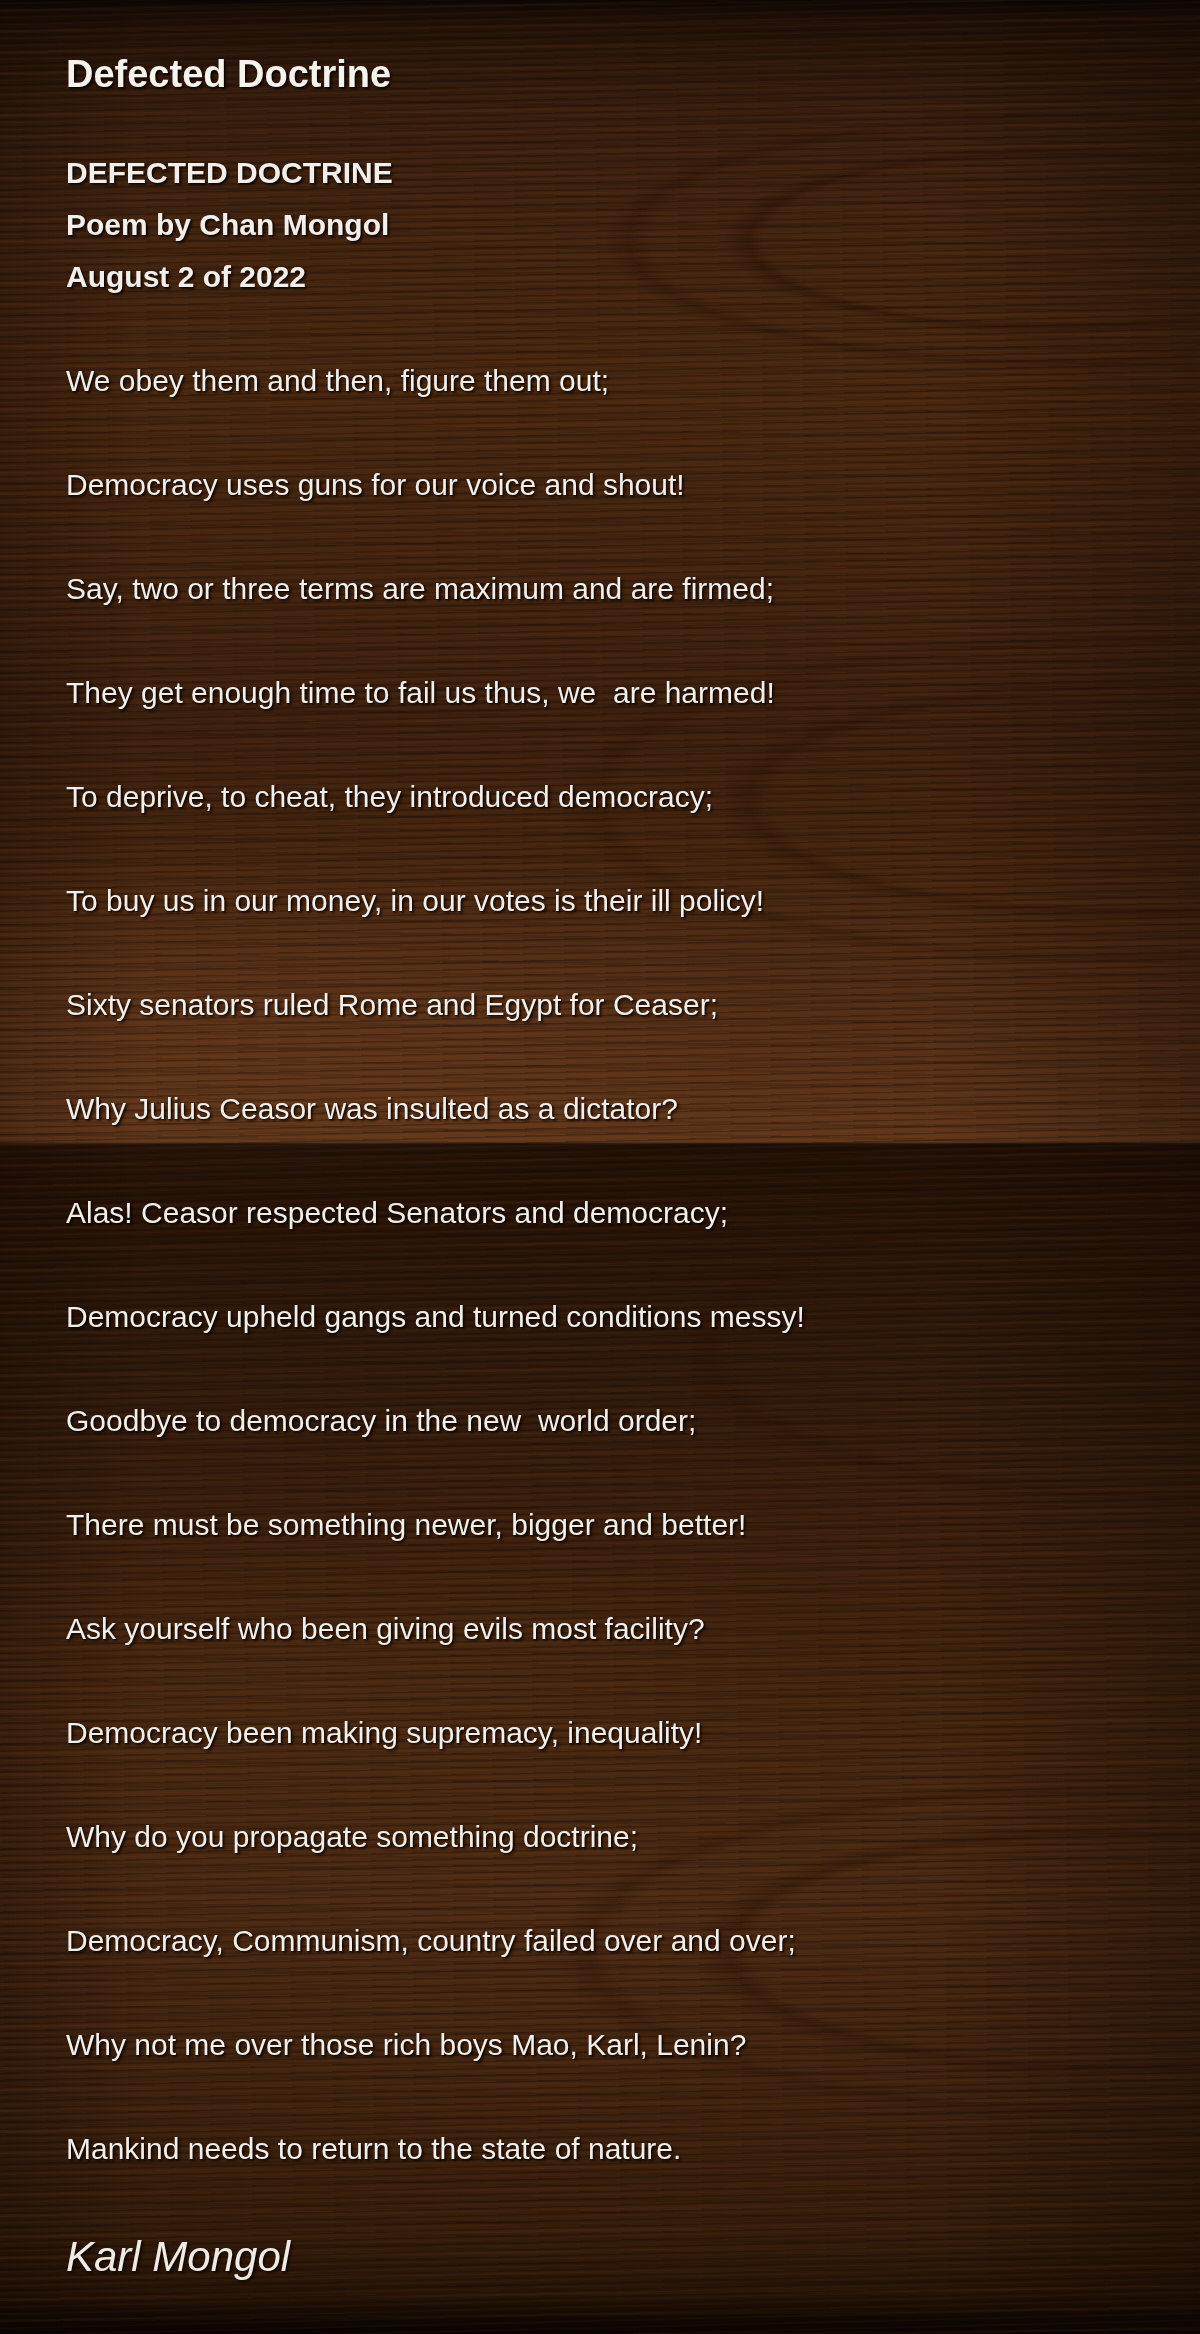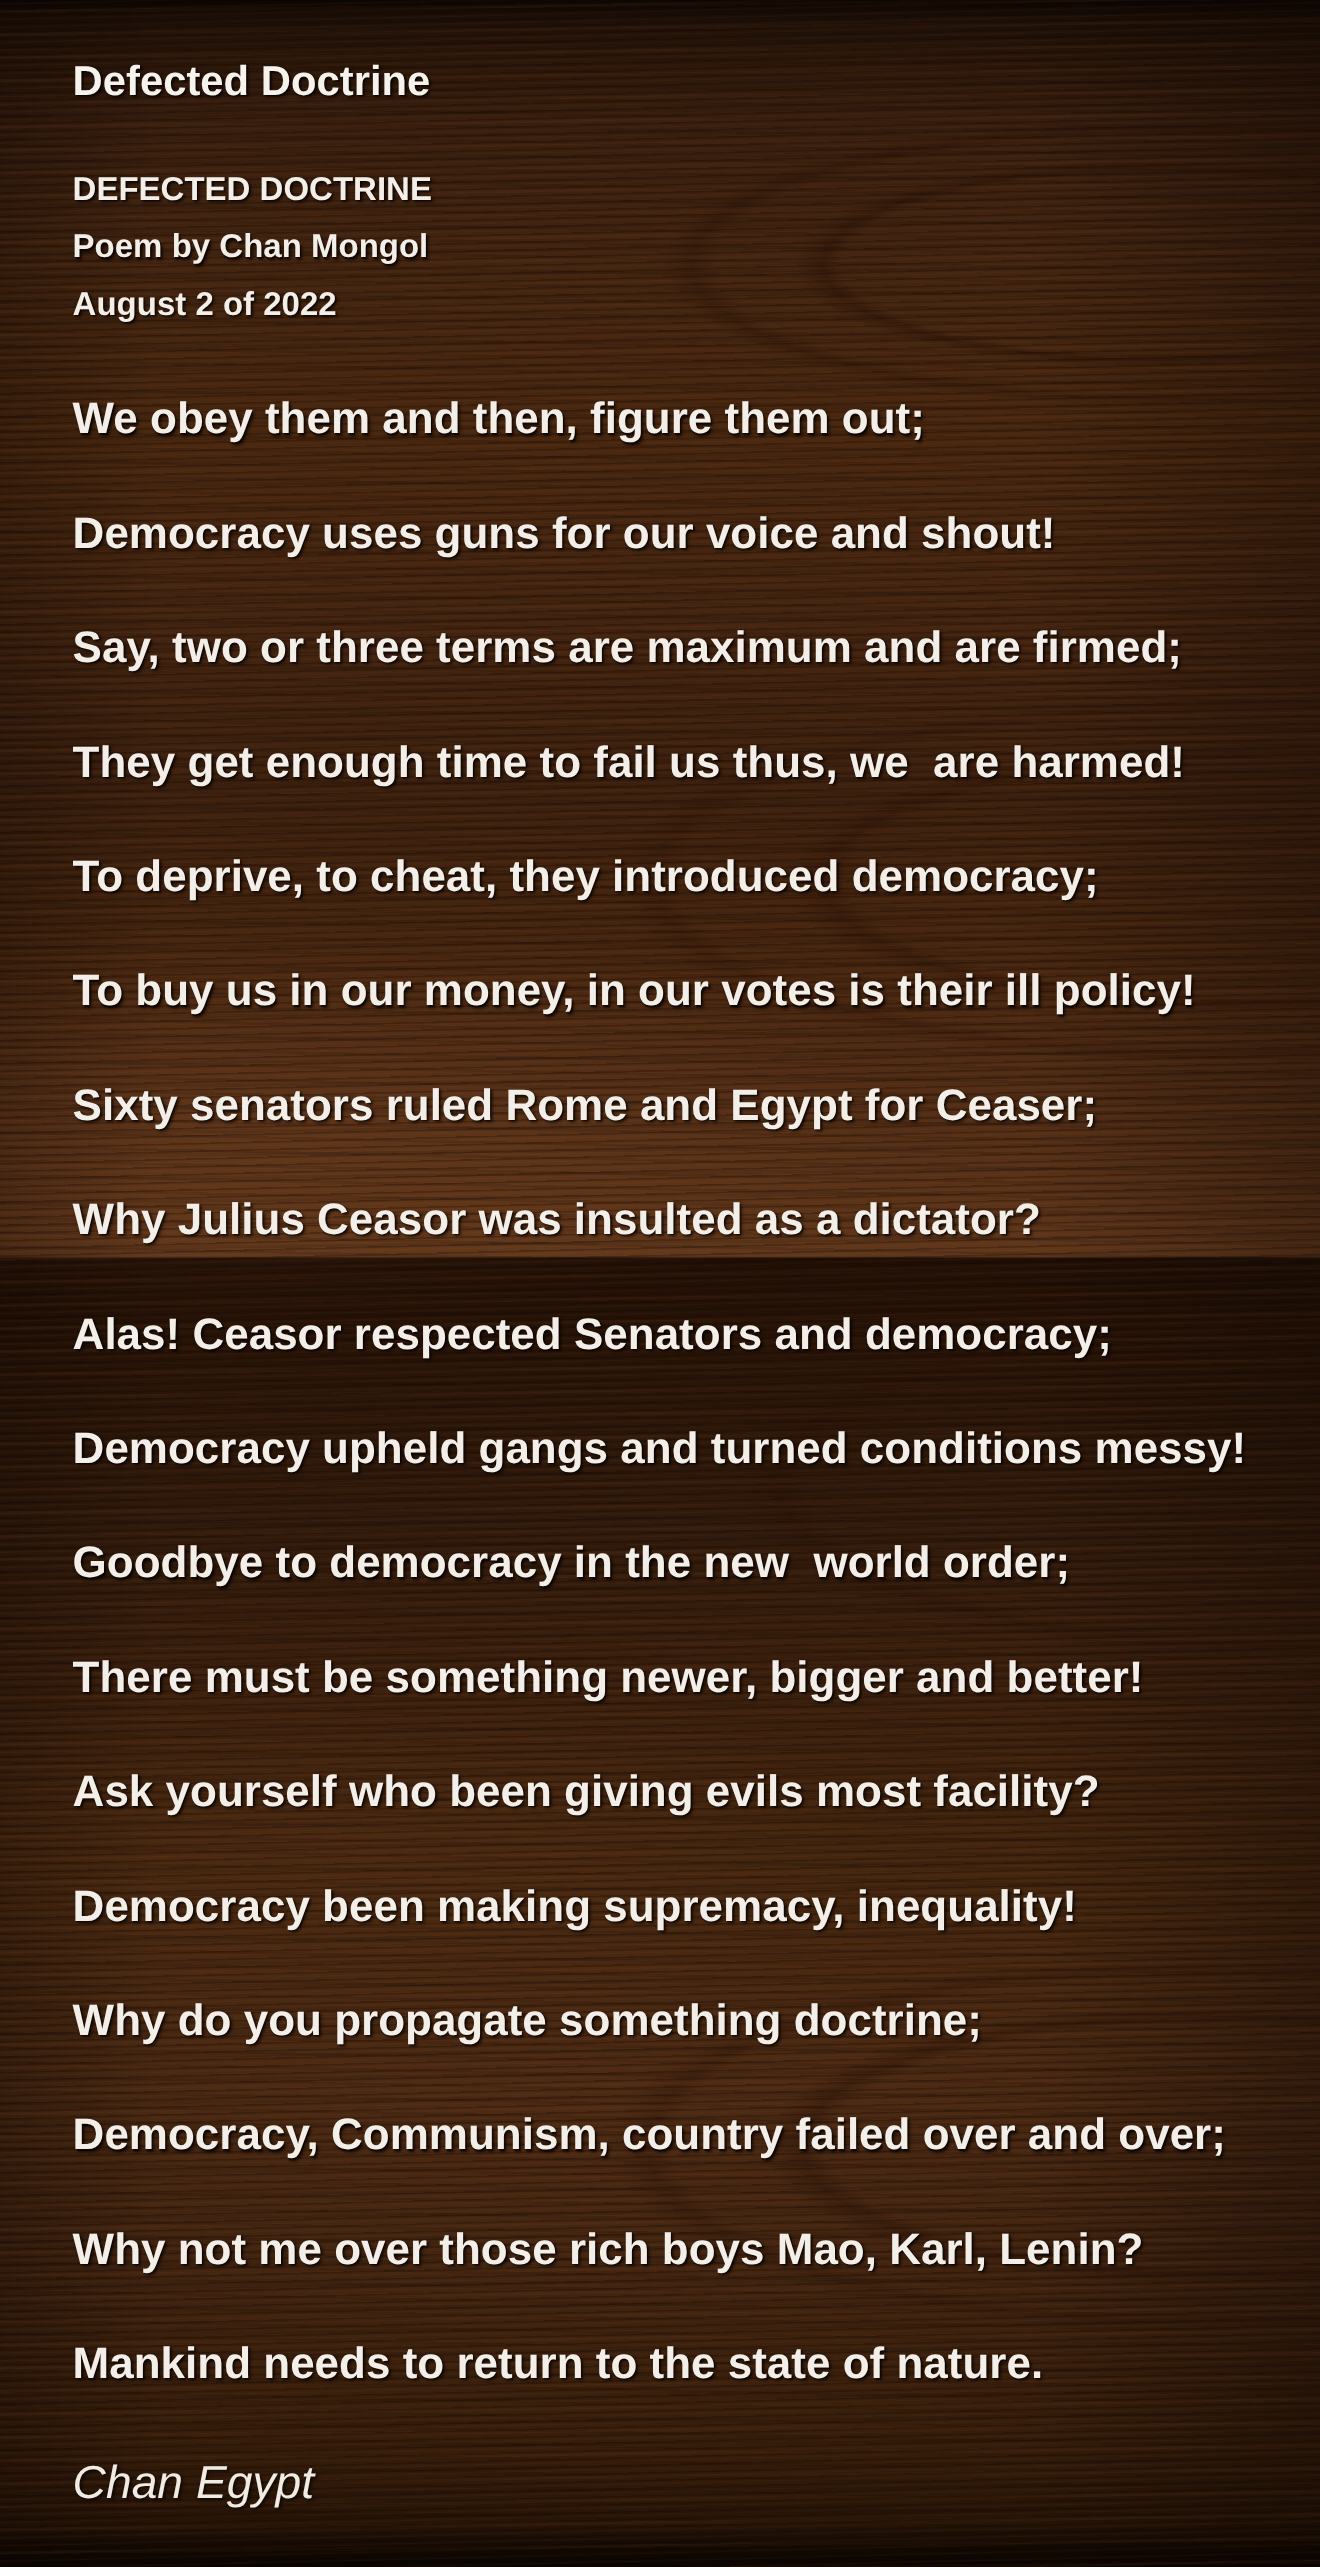--- a/index.html
+++ b/index.html
@@ -76,23 +76,23 @@
   .meta { margin-top: 49px; }
   .meta p {
     margin: 0;
     font-size: 30px;
     line-height: 52px;
     font-weight: 700;
     text-shadow: 2px 2px 3px rgba(5,2,0,0.75), 1px 1px 1px rgba(5,2,0,0.5);
   }
   .poem-body p.line {
     margin: 52px 0 0 0;
-    font-size: 40px;
+    font-size: 30px;
     line-height: 52px;
-    font-weight: 700;
+    font-weight: 400;
     white-space: pre-wrap;
     text-shadow: 2px 2px 3px rgba(5,2,0,0.75), 1px 1px 1px rgba(5,2,0,0.5);
   }
   .signature {
     margin: 56px 0 0 0;
     font-size: 42px;
     line-height: 52px;
     font-style: italic;
     font-weight: 400;
     color: #f0ece4;
@@ -125,14 +125,14 @@
     <p class="line">Goodbye to democracy in the new  world order;</p>
     <p class="line">There must be something newer, bigger and better!</p>
     <p class="line">Ask yourself who been giving evils most facility?</p>
     <p class="line">Democracy been making supremacy, inequality!</p>
     <p class="line">Why do you propagate something doctrine;</p>
     <p class="line">Democracy, Communism, country failed over and over;</p>
     <p class="line">Why not me over those rich boys Mao, Karl, Lenin?</p>
     <p class="line">Mankind needs to return to the state of nature.</p>
   </div>
 
-  <p class="signature">Chan Egypt</p>
+  <p class="signature">Karl Mongol</p>
 </div>
 
 </body></html>

